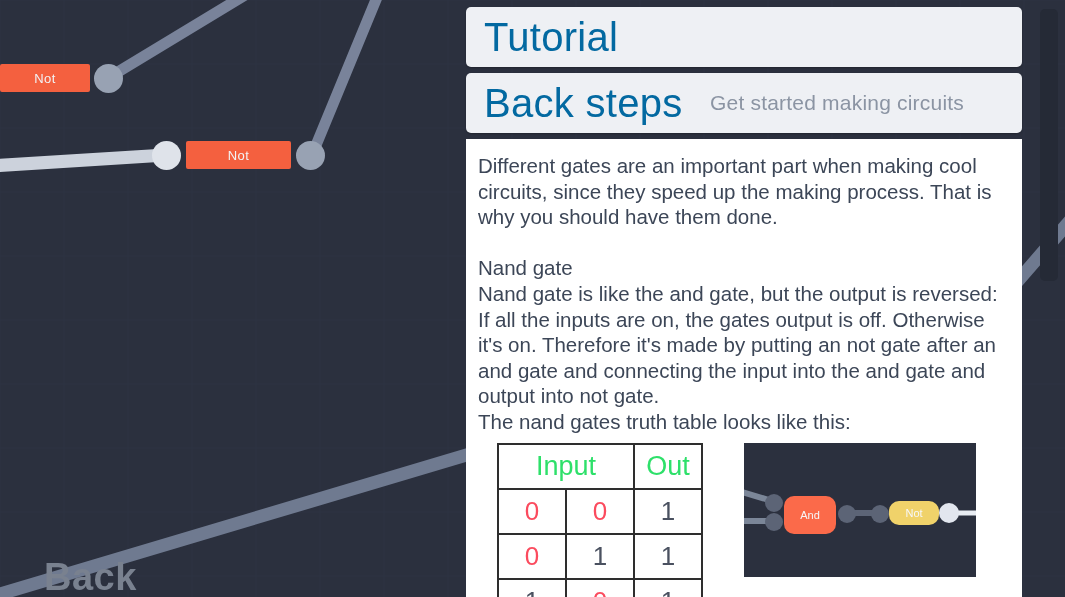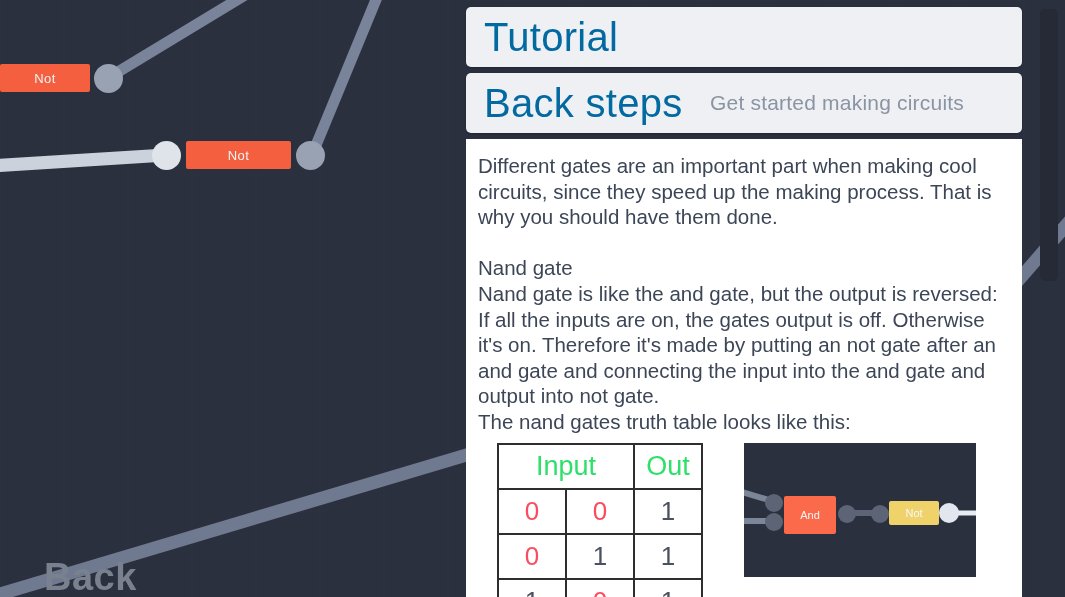--- a/index.html
+++ b/index.html
@@ -147,21 +147,21 @@
     height:134px;
     background:#2b303e;
     overflow:hidden;
     flex:none;
   }
   .cf-gate {
     position:absolute;
     display:flex; align-items:center; justify-content:center;
     font-size:11px;
     color:#f6f7f9;
-    border-radius:2px;
+    border-radius:10px;
   }
   .cf-gate.and { background:#fb6a4a; }
   .cf-gate.not { background:#f0d26a; }
   .cf-node { position:absolute; border-radius:50%; }
 </style>
 </head>
 <body>
 
 <div id="app">
 

